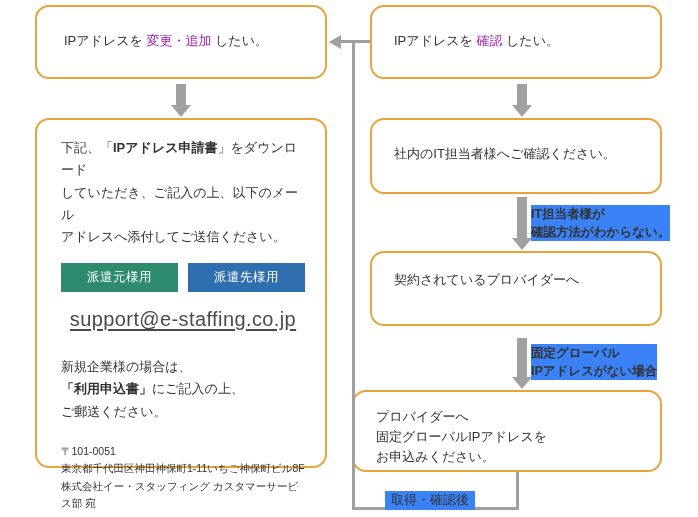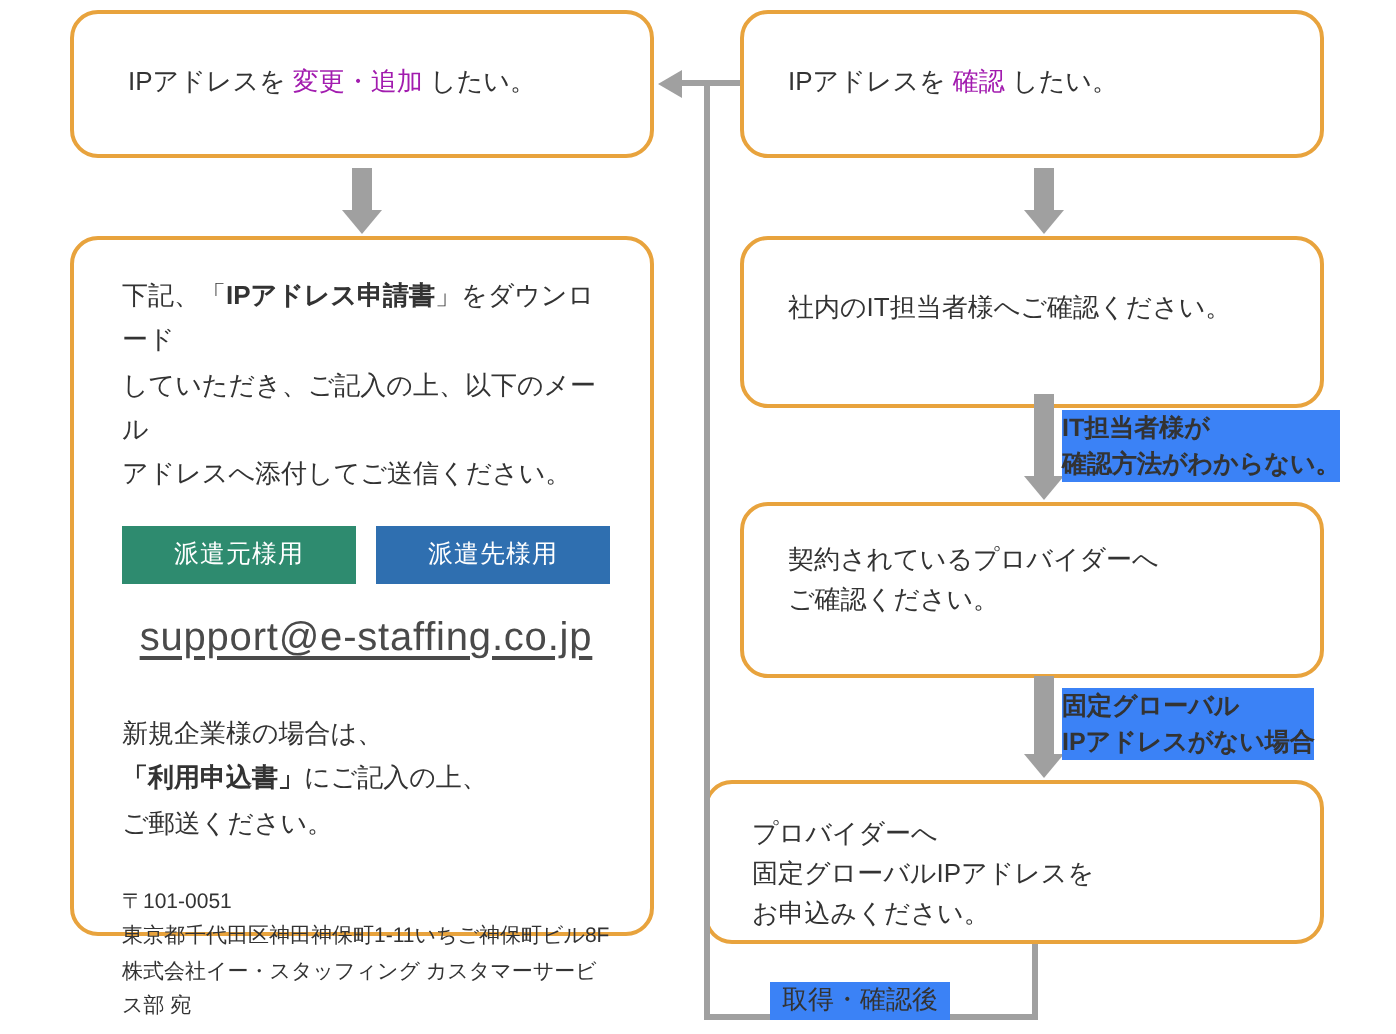--- a/index.html
+++ b/index.html
@@ -159,30 +159,30 @@
     width: 292px;
     height: 74px;
   }
   #box-confirm .inner {
     padding: 24px 0 0 22px;
   }
   #box-it {
     left: 370px;
     top: 118px;
     width: 292px;
-    height: 86px;
+    height: 76px;
   }
   #box-it .inner {
     padding: 24px 0 0 22px;
   }
   #box-provider {
     left: 370px;
     top: 251px;
     width: 292px;
-    height: 88px;
+    height: 75px;
   }
   #box-provider .inner {
     padding: 17px 0 0 22px;
   }
   #box-apply {
     left: 352px;
     top: 390px;
     width: 310px;
     height: 82px;
   }
@@ -250,21 +250,20 @@
 
   <div class="arrow-v" style="left:517px; top:197px; height:42px;"></div>
   <div class="label" style="left:531px; top:205px;">
     <span>IT担当者様が</span><br>
     <span>確認方法がわからない。</span>
   </div>
 
   <div class="box" id="box-provider">
     <div class="inner">
       <span class="box-text">契約されているプロバイダーへ</span><br>
-      <span class="box-text">ご確認ください。</span>
     </div>
   </div>
 
   <div class="arrow-v" style="left:517px; top:338px; height:40px;"></div>
   <div class="label" style="left:531px; top:344px;">
     <span>固定グローバル</span><br>
     <span>IPアドレスがない場合</span>
   </div>
 
   <div class="box" id="box-apply">

